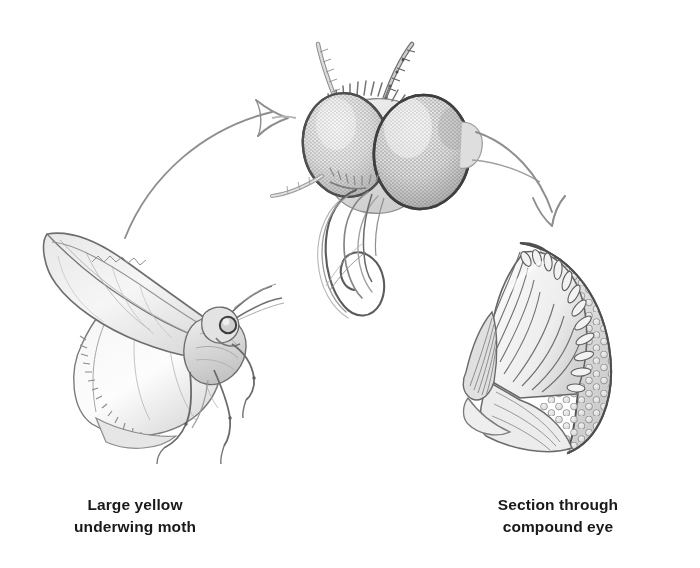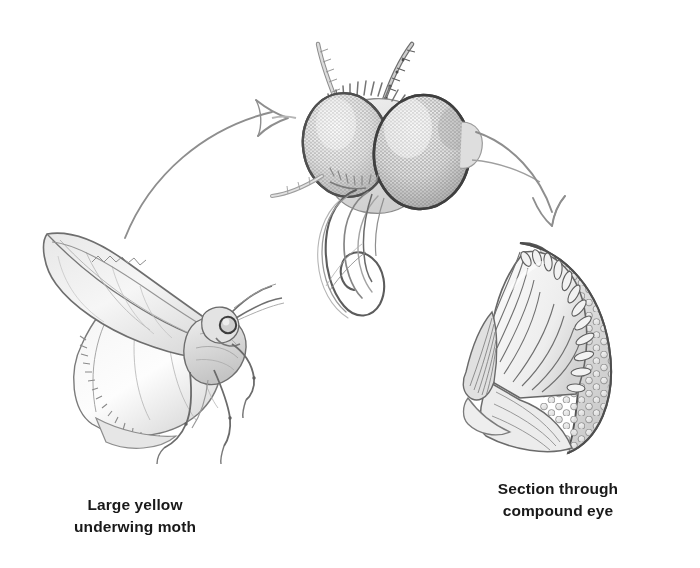--- a/index.html
+++ b/index.html
@@ -34,21 +34,21 @@
     letter-spacing: 0.1px;
     white-space: pre-line;
   }
   #caption-left {
     left: 15px;
     top: 494px;
     width: 240px;
   }
   #caption-right {
     left: 438px;
-    top: 478px;
+    top: 494px;
     width: 240px;
     text-align: center;
   }
 </style>
 </head>
 <body>
 
 <div id="figure">
 
   <svg class="art-layer" viewBox="0 0 700 568" xmlns="http://www.w3.org/2000/svg">

